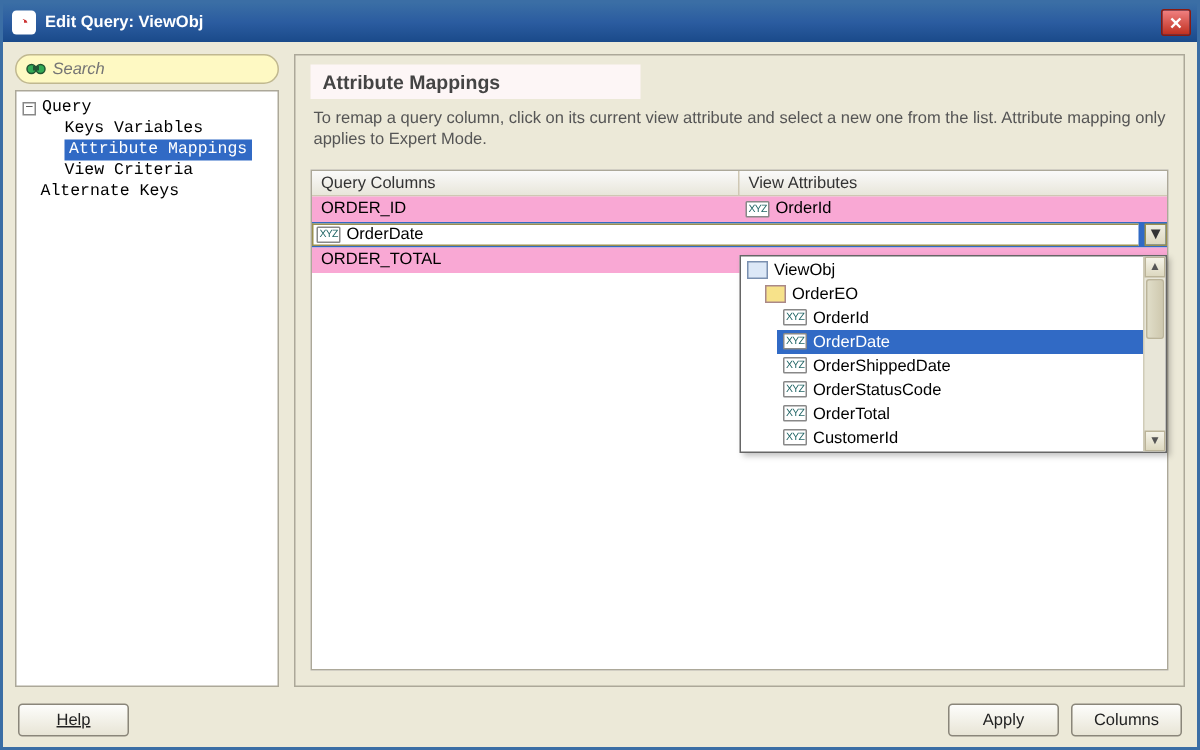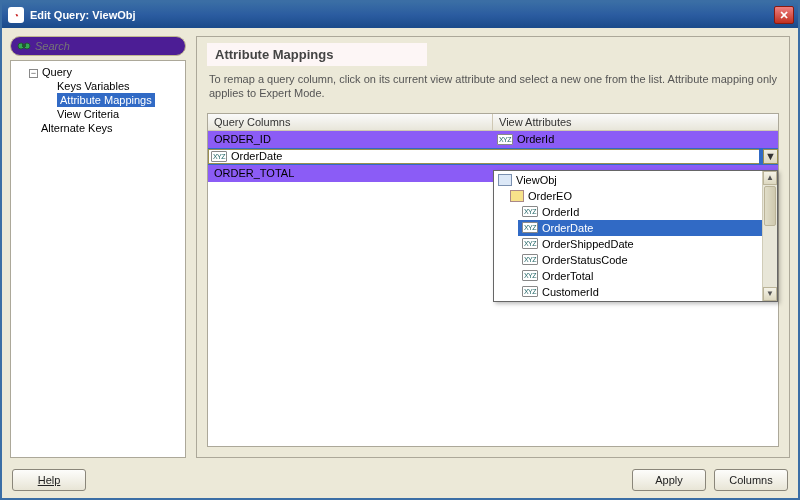--- a/index.html
+++ b/index.html
@@ -3,41 +3,41 @@
 <meta charset="utf-8">
 <style>
   * { box-sizing: border-box; margin: 0; padding: 0; }
   html, body { width: 800px; height: 500px; font-family: Tahoma, Arial, sans-serif; font-size: 11px; overflow: hidden; }
   .window { width: 800px; height: 500px; border: 2px solid #3b6ea5; background: #ece9d8; display: flex; flex-direction: column; }
   .titlebar { height: 26px; background: linear-gradient(to bottom, #3a6ea5 0%, #2b5ca0 50%, #1a4a8a 100%); color: #fff; display: flex; align-items: center; padding: 0 4px 0 6px; font-weight: bold; }
   .titlebar .app-icon { width: 16px; height: 16px; margin-right: 6px; background: #fff; border-radius: 3px; display: flex; align-items: center; justify-content: center; color: #c33; font-size: 10px;}
   .titlebar .close { width: 20px; height: 18px; background: linear-gradient(to bottom,#f08080,#c03020); border: 1px solid #8a1a10; border-radius: 2px; display:flex; align-items:center; justify-content:center; color:#fff; font-weight:bold; margin-left:auto;}
   .body { flex: 1; display: flex; padding: 8px 8px 4px 8px; gap: 10px; }
   .sidebar { width: 176px; display:flex; flex-direction:column; }
-  .search { height: 20px; border: 1px solid #c0b890; border-radius: 10px; background: #4c1d95; display:flex; align-items:center; padding: 0 6px; margin-bottom:4px;}
+  .search { height: 20px; border: 1px solid #c0b890; border-radius: 10px; background: #fef9c3; display:flex; align-items:center; padding: 0 6px; margin-bottom:4px;}
   .search .sicon { width:14px; height:14px; margin-right:4px; display:flex; align-items:center; justify-content:center;}
   .search input { border:none; background:transparent; outline:none; font-style: italic; color:#8a8a8a; font-size:11px; flex:1;}
-  .tree { flex:1; border:1px solid #aca899; background:#fff; padding:4px 16px; position:relative;}
+  .tree { flex:1; border:1px solid #aca899; background:#fff; padding:4px 2px; position:relative;font-family:Liberation Mono, monospace;}
   .tree .node { padding: 1px 2px; white-space: nowrap; }
   .tree .lvl0 { margin-left: 0; }
   .tree .lvl1 { margin-left: 28px; }
   .tree .sel { background:#316ac5; color:#fff; padding:1px 3px;}
   .tree .toggle { display:inline-block; width:9px; height:9px; border:1px solid #888; text-align:center; line-height:7px; font-size:9px; margin-right:4px; color:#555;}
   .main { flex:1; border:1px solid #aca899; background:#ece9d8; padding:6px 10px 10px 10px; display:flex; flex-direction:column;}
   .section-title { background:#fdf6f6; padding:4px 8px; font-weight:bold; font-size:13px; color:#444; width: 220px;}
   .desc { color:#555; font-size:11px; margin:6px 2px 12px 2px; line-height:1.3;}
   .tablewrap { border:1px solid #aca899; background:#fff; position:relative; flex:1;}
   .thead { display:flex; background:linear-gradient(to bottom,#fafafa,#e8e6da); border-bottom:1px solid #cfc8b4;}
   .thead .th { padding:2px 6px; font-size:11px; color:#333; height: 16px; }
   .thead .th:first-child { width: 50%; border-right:1px solid #cfc8b4;}
   .thead .th:last-child { flex:1;}
   .row { display:flex; height:17px; align-items:center; font-size:11px;}
   .row .c1 { width:50%; padding:0 6px;}
   .row .c2 { flex:1; padding:0 4px; display:flex; align-items:center; gap:4px;}
-  .row.striped { background:#8b5cf6;}
+  .row.striped { background:#f9a8d4;}
   .row.sel { background:#316ac5; color:#fff;}
   .xyz { display:inline-flex; width:16px; height:11px; border:1px solid #888; background:#fff; color:#266; font-size:7px; align-items:center; justify-content:center; border-radius:1px; letter-spacing:-0.5px;}
   .row.sel .xyz { border-color:#fff;}
   .combo-field { flex:1; background:#fff; color:#000; border:1px solid #9a8f4e; display:flex; align-items:center; padding:0 2px; height:15px; gap:4px; border-right:none;}
   .combo-btn { width:15px; height:15px; background:linear-gradient(to bottom,#f0eee2,#ddd8c0); border:1px solid #9a8f4e; display:flex; align-items:center; justify-content:center; color:#333;}
   .dropdown { position:absolute; top:56px; left:50%; right:0; background:#fff; border:1px solid #666; box-shadow: 2px 2px 4px rgba(0,0,0,0.25); max-height:132px; overflow:hidden; font-size:11px;}
   .dropdown .dd-inner { display:flex; }
   .dropdown .dd-list { flex:1; padding:1px 0; }
   .dropdown .item { padding:5px 4px; display:flex; align-items:center; gap:4px; height:16px;}
   .dropdown .item.selected { background:#316ac5; color:#fff;}

